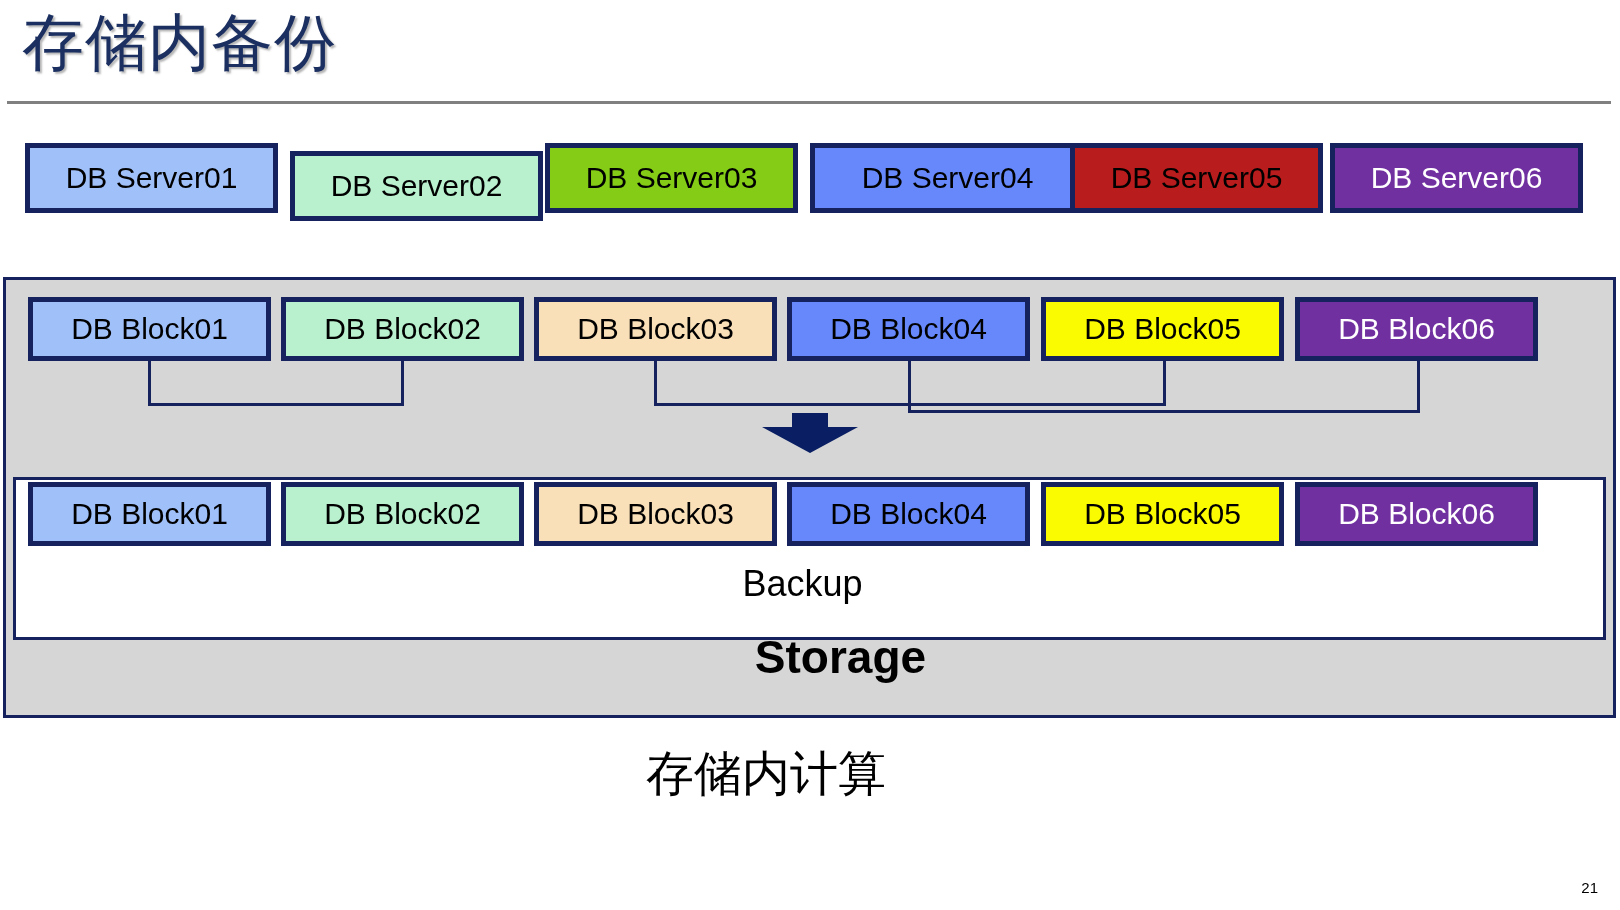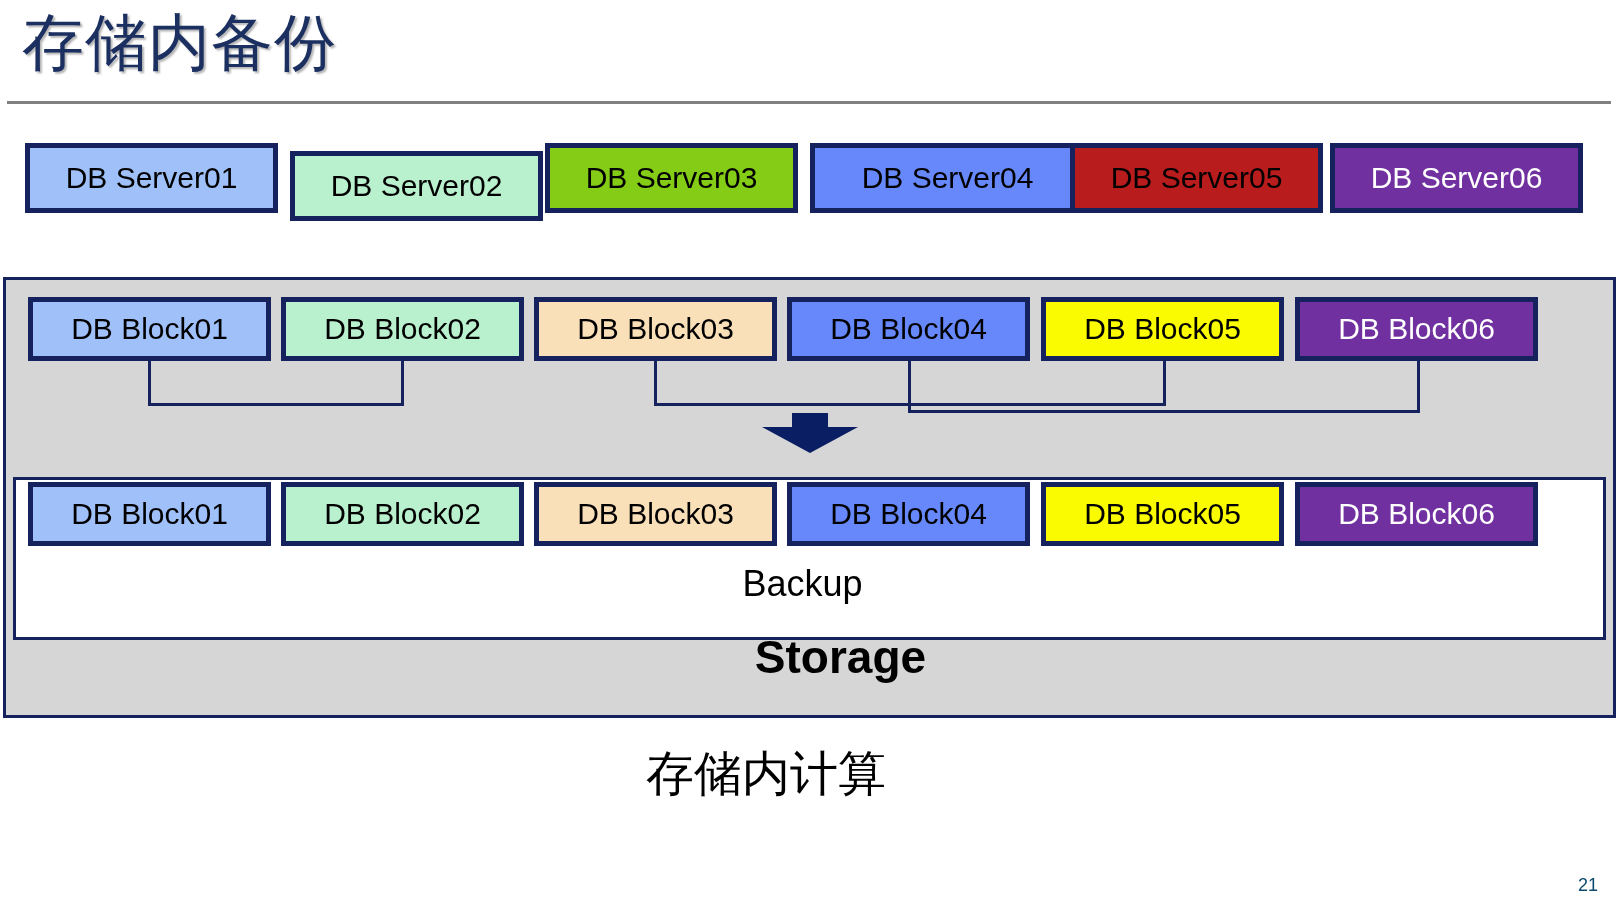--- a/index.html
+++ b/index.html
@@ -129,22 +129,22 @@
     width: 1532px;
     text-align: center;
     font-size: 48px;
     line-height: 1.42;
     color: #000000;
   }
   #slide-number {
     position: absolute;
     right: 22px;
     bottom: 14px;
-    font-size: 18px;
-    color: #0c4a6e;
+    font-size: 15px;
+    color: #000000;
   }
 </style>
 </head>
 <body>
 
 <div id="slide-title">存储内备份</div>
 <div id="title-rule"></div>
 
 <div id="server-row">
     <div class="box" style="left: 25px; width: 253px; background: rgb(160, 192, 250); color: rgb(0, 0, 0); border-color: rgb(21, 34, 94);">

